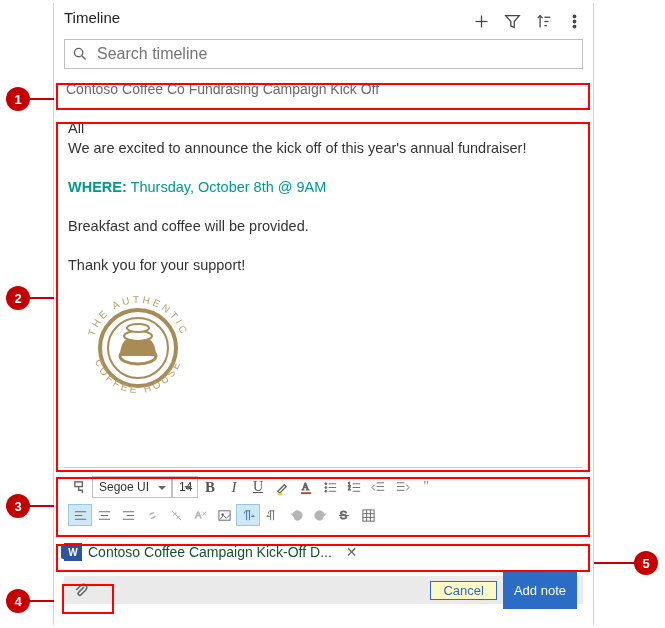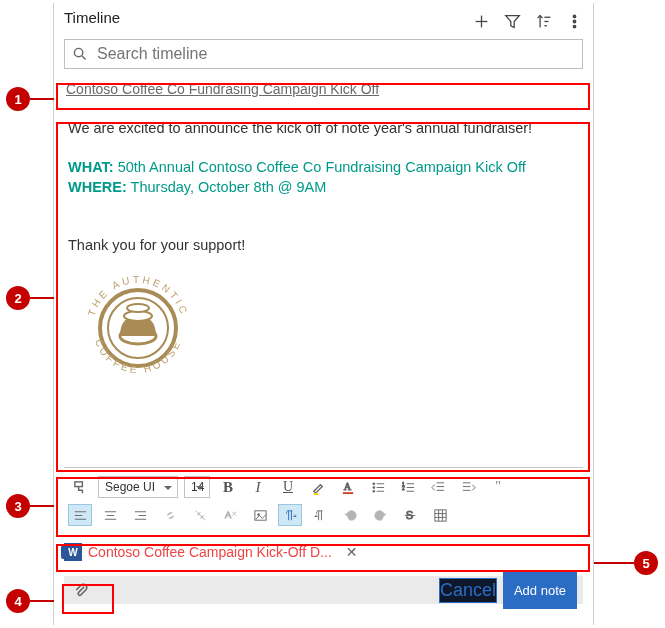--- a/index.html
+++ b/index.html
@@ -87,21 +87,20 @@
     color: #555;
     background: transparent;
   }
 
   
   .title-field {
     margin: 6px 10px 0 10px;
     color: #6a6a6a;
     font-size: 14px;
     padding: 4px 2px;
-    text-decoration: underline;
   }
 
   
   .body-area {
     margin: 10px 10px 0 10px;
     padding: 8px 4px 8px 4px;
     font-size: 14.5px;
     line-height: 1.35;
     position: relative;
     height: 346px;
@@ -118,21 +117,20 @@
 
   
   .toolbar {
     margin: 10px 10px 0 10px;
     border-top: 1px solid #c9c9c9;
     padding: 8px 4px 4px 4px;
   }
   .tb-row {
     display: flex;
     align-items: center;
-    gap: 6px;
     flex-wrap: wrap;
     margin-bottom: 6px;
   }
   .tb-btn {
     width: 24px; height: 22px;
     display: flex; align-items: center; justify-content: center;
     color: #555;
     cursor: pointer;
     font-size: 14px;
     border: 1px solid transparent;
@@ -182,45 +180,45 @@
   }
   .doc-icon::before {
     content: "";
     position: absolute;
     left: -3px; top: 2px; bottom: 2px;
     width: 12px;
     background: #2b579a;
     border-radius: 2px 0 0 2px;
   }
   .doc-w { position: relative; z-index: 1; }
-  .attach-name { color: #ef4444; cursor: pointer; }
+  .attach-name { color: #14532d; cursor: pointer; }
   .attach-x { margin-left: 8px; color: #666; cursor: pointer; font-size: 14px; }
 
   
   .action-bar {
     margin: 12px 10px 0 10px;
     background: #eaeaea;
     height: 28px;
     display: flex;
     align-items: center;
     padding: 0 6px;
   }
   .action-bar .clip {
     width: 22px; height: 22px;
     display: flex; align-items: center; justify-content: center;
     cursor: pointer;
   }
   .action-bar .clip svg { width: 16px; height: 16px; stroke: #666; fill: none; stroke-width: 2; }
   .action-bar .spacer { flex: 1; }
   .btn-cancel {
-    background: #0f172a;
+    background: #fef9c3;
     border: 1px solid #2b6cc4;
     color: #2b6cc4;
-    padding: 1px 0;
-    font-size: 18px;
+    padding: 1px 12px;
+    font-size: 13px;
     margin-right: 6px;
     cursor: pointer;
   }
   .btn-add {
     background: #2b6cc4;
     color: #fff;
     border: 1px solid #2b6cc4;
     padding: 10px 10px;
     font-size: 13px;
     cursor: pointer;
@@ -289,25 +287,26 @@
     <svg viewBox="0 0 20 20">
         <circle cx="8" cy="8" r="6"></circle>
         <line x1="13" y1="13" x2="18" y2="18"></line>
       </svg>
     <input type="text" placeholder="Search timeline" style="">
   </div>
 
   <div class="title-field">Contoso Coffee Co Fundrasing Campaign Kick Off</div>
 
   <div class="body-area">
-    <div>We are excited to announce the kick off of note year's annual fundraiser!</div>
+    <div>All</div>
+    <div>We are excited to announce the kick off of this year's annual fundraiser!</div>
     <br>
-    <div><span class="teal">WHAT:</span> <span class="teal-normal">50th Annual Contoso Coffee Co Fundraising Campaign Kick Off</span></div>
     <div><span class="teal">WHERE:</span> <span class="teal-normal">Thursday, October 8th @ 9AM</span></div>
     <br>
+    <div>Breakfast and coffee will be provided.</div>
     <br>
     <div>Thank you for your support!</div>
     <div class="logo">
       <svg viewBox="0 0 140 140">
         <defs>
           <path id="topArc" d="M 25 70 A 45 45 0 0 1 115 70"></path>
           <path id="botArc" d="M 25 70 A 45 45 0 0 0 115 70"></path>
         </defs>
         <circle cx="70" cy="70" r="38" fill="none" stroke="#a88b55" stroke-width="4"></circle>
         <circle cx="70" cy="70" r="30" fill="none" stroke="#a88b55" stroke-width="2"></circle>

